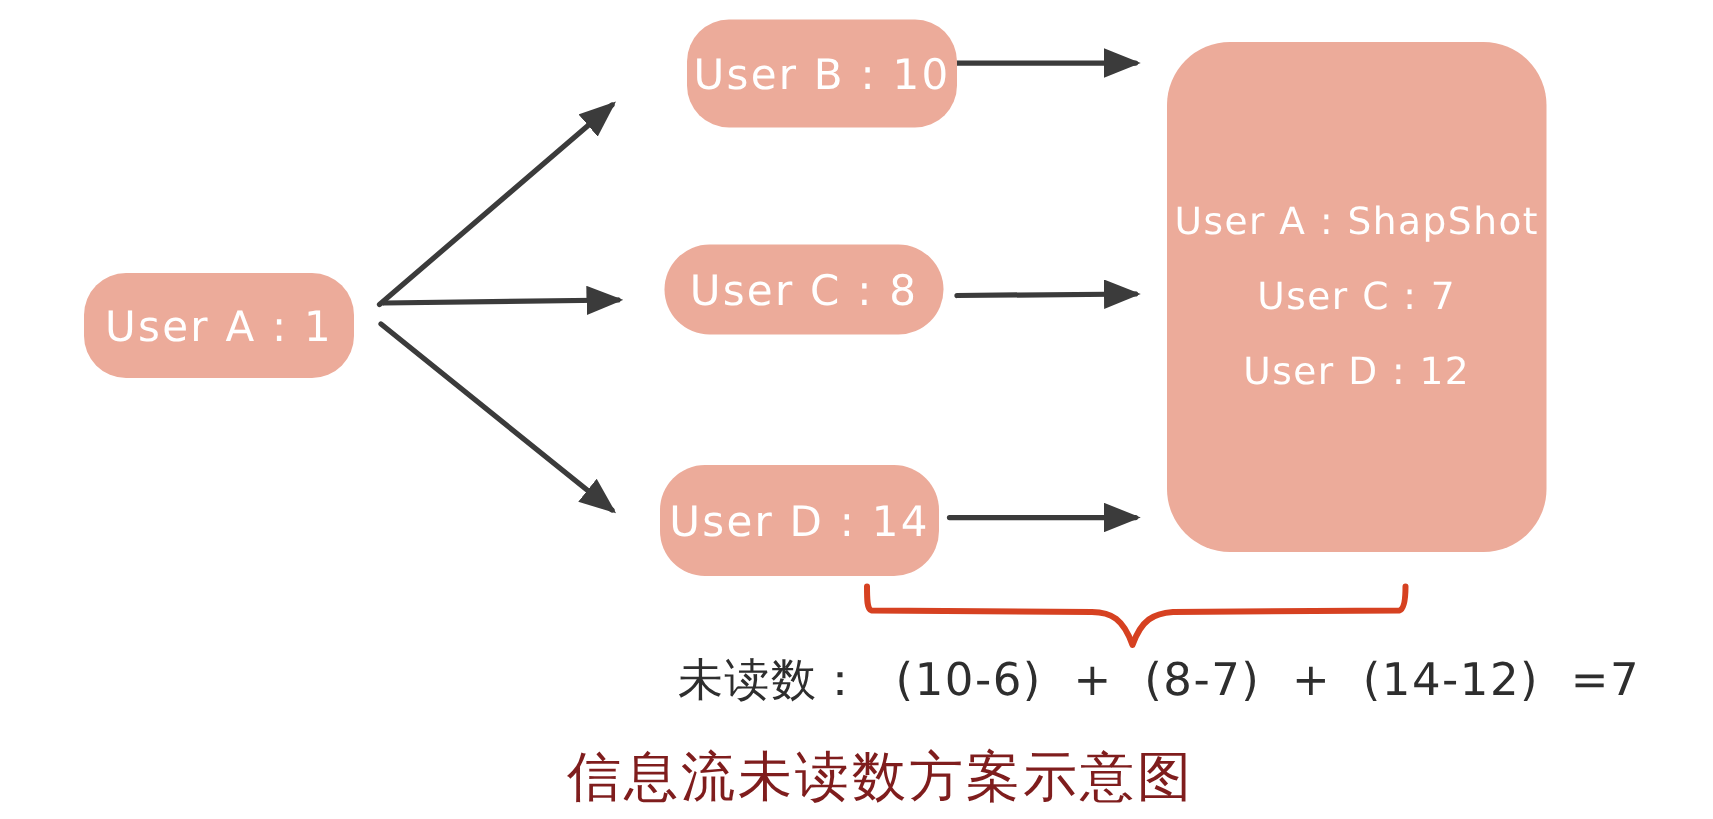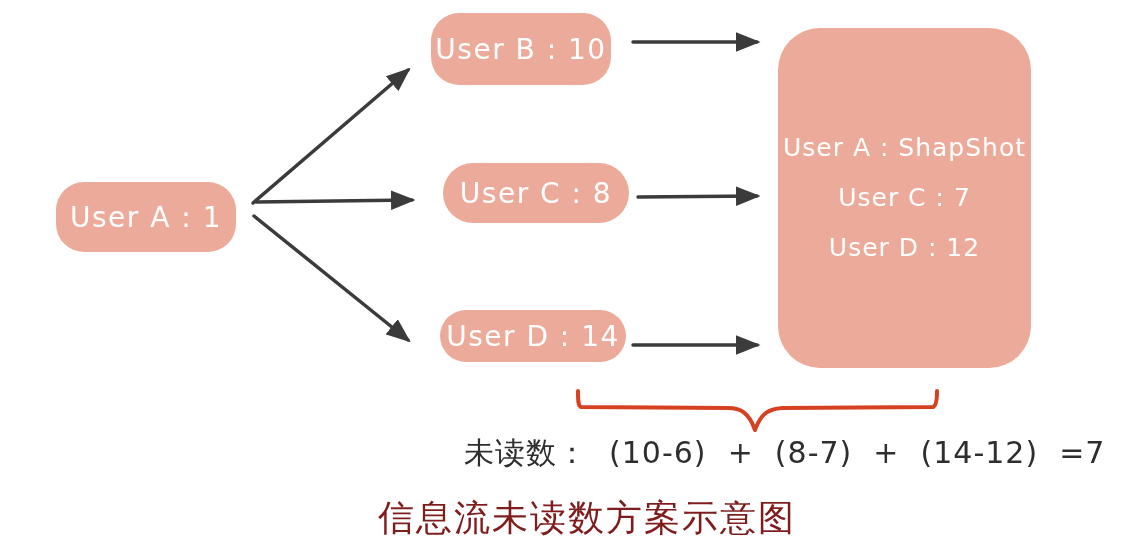--- a/index.html
+++ b/index.html
@@ -13,36 +13,36 @@
   .node{
     position:absolute;
     background:#ecab9a;
     color:#ffffff;
     display:flex;align-items:center;justify-content:center;
     letter-spacing:1.5px;
     font-size:28px;
     font-weight:500;
   }
   .node-a{left:56px;top:182px;width:180px;height:70px;border-radius:28px;}
-  .node-b{left:431px;top:13px;width:180px;height:72px;border-radius:28px;}
+  .node-b{left:458px;top:13px;width:180px;height:72px;border-radius:28px;}
   .node-c{left:443px;top:163px;width:186px;height:60px;border-radius:30px;}
-  .node-d{left:440px;top:310px;width:186px;height:52px;border-radius:30px;}
+  .node-d{left:440px;top:310px;width:186px;height:74px;border-radius:30px;}
   .node-snapshot{
     left:778px;top:28px;width:253px;height:340px;border-radius:42px;
     flex-direction:column;justify-content:center;
     font-size:25px;letter-spacing:1px;
   }
   .snap-line{line-height:50px;white-space:nowrap;}
   svg.overlay{position:absolute;left:0;top:0;width:1142px;height:546px;}
   .arrow{stroke:#3b3b3b;stroke-width:3.5;stroke-linecap:round;fill:none;}
   .brace{stroke:#d64121;stroke-width:4;stroke-linecap:round;stroke-linejoin:round;fill:none;}
   .formula{
     position:absolute;left:452px;top:433px;
     font-size:30px;color:#2e2e2e;
-    white-space:pre;letter-spacing:1px;font-weight:500;margin-left:12px;
+    white-space:pre;letter-spacing:1px;font-weight:500;
   }
   .caption{
     position:absolute;left:378px;top:494px;
     font-size:36px;color:#7f1d1d;
     letter-spacing:2px;white-space:nowrap;font-weight:500;
   }
 </style>
 </head>
 <body>
 

